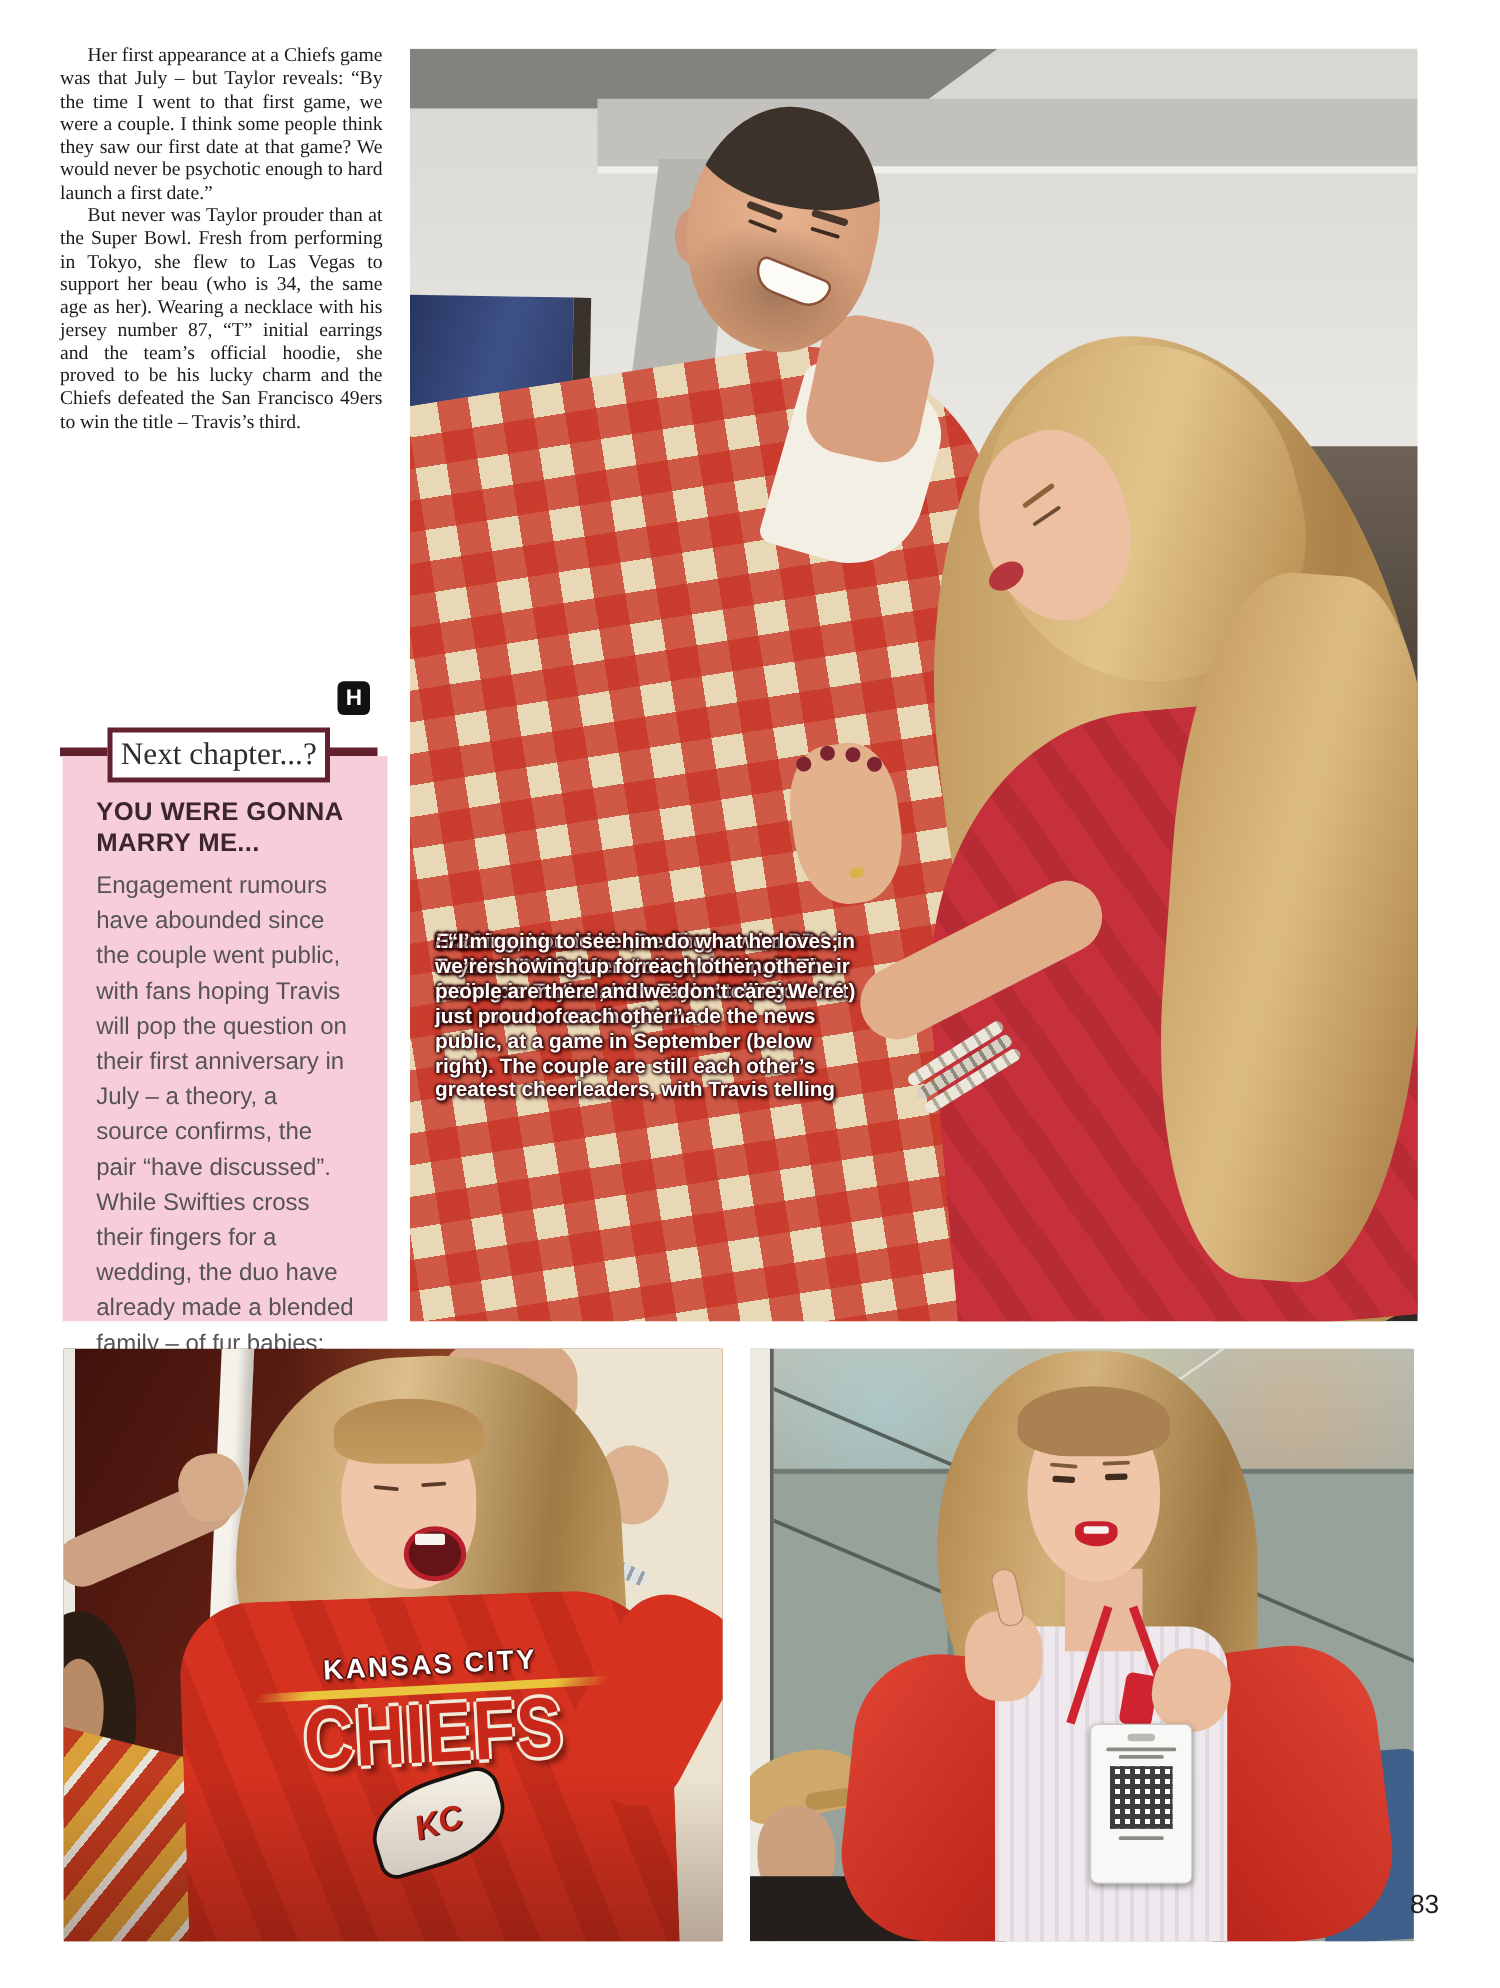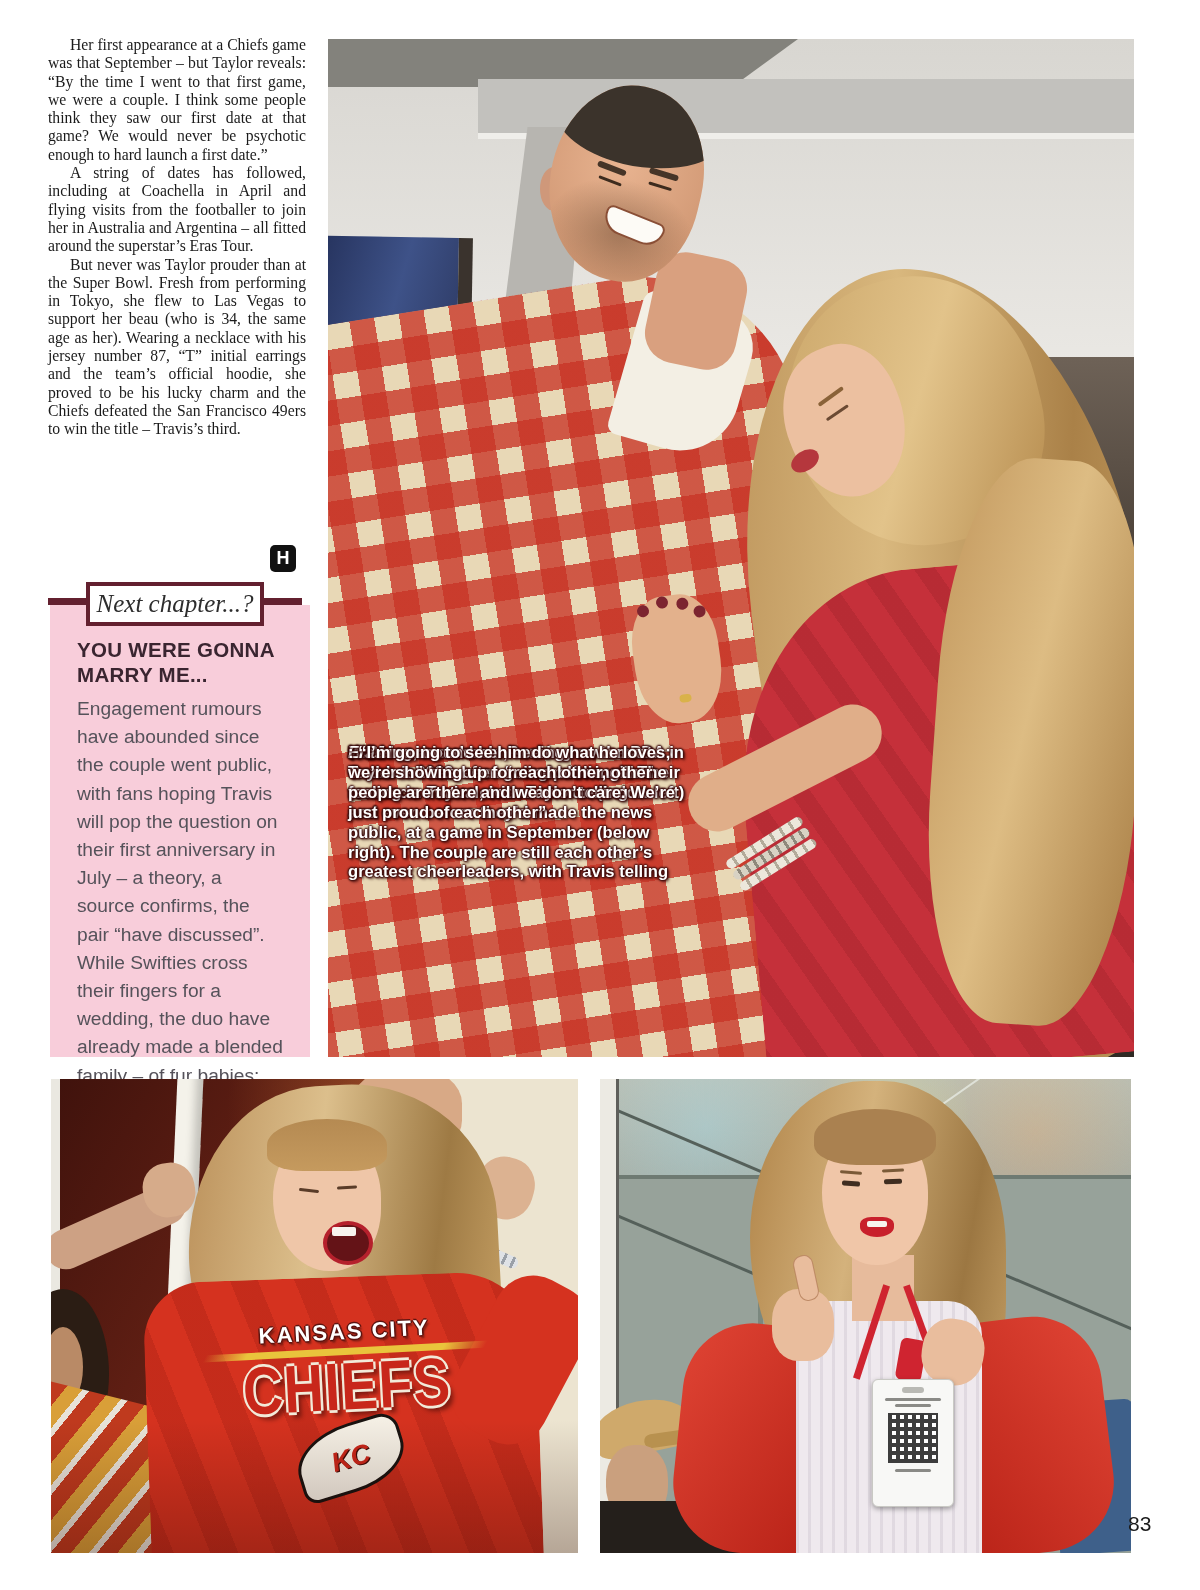--- a/index.html
+++ b/index.html
@@ -12,21 +12,21 @@
   .article-col p.ind{text-indent:1.4em;}
   .h-mark{position:absolute;left:222px;top:509px;width:26px;height:27px;background:#111;border-radius:5px;
     display:flex;align-items:center;justify-content:center;color:#fff;font-family:"Liberation Sans",sans-serif;
     font-weight:bold;font-size:18px;}
 
   
   .pink-rule{position:absolute;left:48px;top:598px;width:254px;height:7px;background:#63202f;}
   .pink-box{position:absolute;left:50px;top:605px;width:260px;height:452px;background:#f8cdda;}
   .pink-tab{position:absolute;left:86px;top:582px;width:178px;height:44px;background:#fff;border:4px solid #63202f;
     box-sizing:border-box;display:flex;align-items:center;justify-content:center;
-    font-family:"Liberation Serif",serif;font-style:italic;font-size:25px;color:#2d2d2d;}
+    font-family:"Liberation Serif",serif;font-size:25px;color:#2d2d2d;}
   .pink-heading{position:absolute;left:27px;top:32px;width:210px;font-weight:800;font-size:20.5px;line-height:25px;
     color:#3a2530;letter-spacing:0.3px;}
   .pink-body{position:absolute;left:27px;top:90px;width:206px;font-size:19.2px;line-height:28.2px;color:#55525a;}
 
   
   .photo{position:absolute;overflow:hidden;background:#ddd;}
   .photo *{position:absolute;}
 
   
   .photo-main{left:328px;top:39px;width:806px;height:1018px;background:linear-gradient(#d8d6d1,#ebe9e5 34%,#efede9);}
@@ -180,22 +180,21 @@
   .br-capface{left:6px;top:366px;width:62px;height:76px;background:#caa07e;border-radius:45%;}
   .br-capbody{left:0;bottom:0;width:140px;height:52px;background:#241f1b;}
   .br-blue{right:-8px;bottom:0;width:84px;height:152px;background:#3e608a;border-radius:40px 10px 0 0;transform:rotate(-4deg);}
 
   .page-num{position:absolute;left:1128px;top:1512px;font-weight:normal;font-size:21px;color:#1c1c1c;}
 </style>
 </head>
 <body>
 
 <div class="article-col">
-  <p class="ind">Her first appearance at a Chiefs game was that September – but Taylor reveals: “By the time I went to that first game, we were a couple. I think some people think they saw our first date at that game? We would never be psychotic enough to hard launch a first date.”</p>
-  <p class="ind">A string of dates has followed, including at Coachella in April and flying visits from the footballer to join her in Australia and Argentina – all fitted around the superstar’s Eras Tour.</p>
+  <p class="ind">Her first appearance at a Chiefs game was that July – but Taylor reveals: “By the time I went to that first game, we were a couple. I think some people think they saw our first date at that game? We would never be psychotic enough to hard launch a first date.”</p>
   <p class="ind">But never was Taylor prouder than at the Super Bowl. Fresh from performing in Tokyo, she flew to Las Vegas to support her beau (who is 34, the same age as her). Wearing a necklace with his jersey number 87, “T” initial earrings and the team’s official hoodie, she proved to be his lucky charm and the Chiefs defeated the San Francisco 49ers to win the title – Travis’s third.</p>
   <div class="h-mark">H</div>
 </div>
 
 <div class="pink-rule"></div>
 <div class="pink-box">
   <div class="pink-heading">YOU WERE GONNA MARRY ME...</div>
   <div class="pink-body">Engagement rumours have abounded since the couple went public, with fans hoping Travis will pop the question on their first anniversary in July – a theory, a source confirms, the pair “have discussed”. While Swifties cross their fingers for a wedding, the duo have already made a blended family – of fur babies: Taylor’s cats Meredith, Olivia and Benjamin Button, and Travis’s dogs, goldendoodle Rambo and Chauncey, a pomsky.</div>
 </div>
 <div class="pink-tab">Next chapter...?</div>

